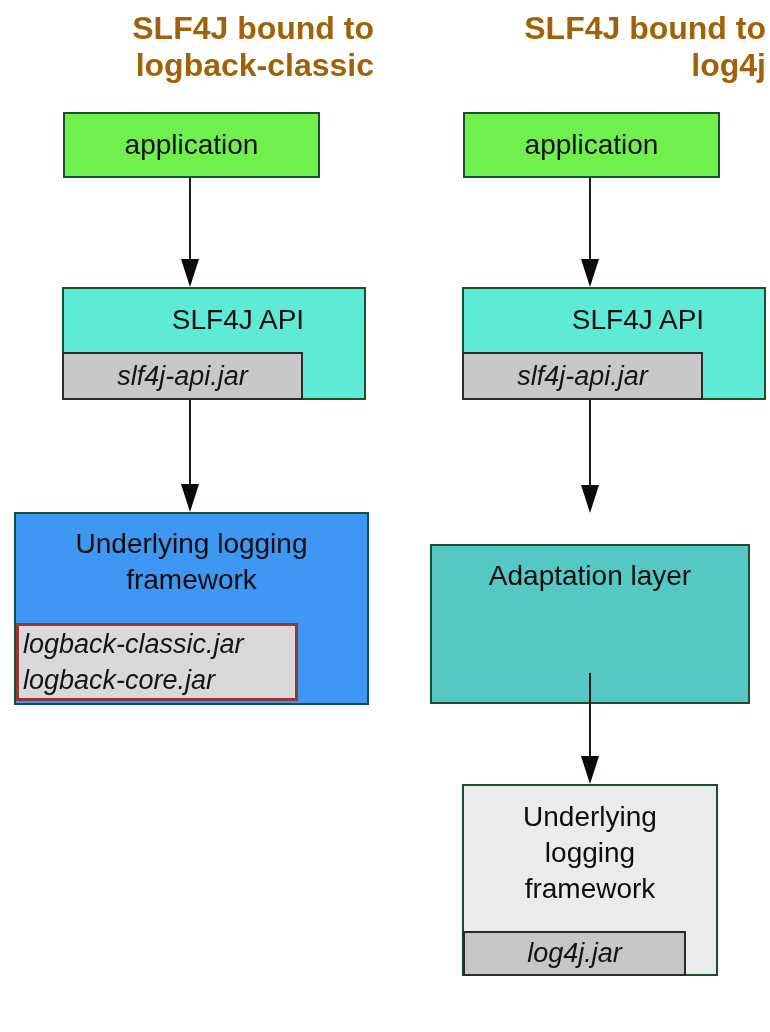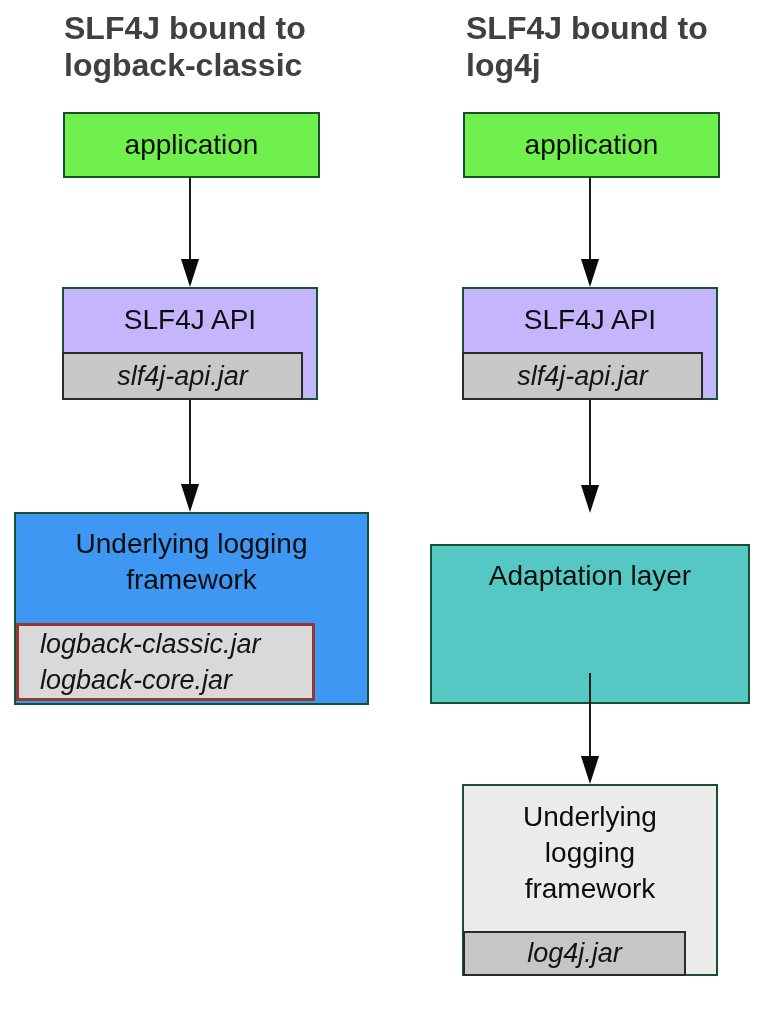--- a/index.html
+++ b/index.html
@@ -14,33 +14,34 @@
     width: 770px;
     height: 1032px;
     background: #ffffff;
     overflow: hidden;
   }
   .col-title {
     position: absolute;
     font-weight: bold;
     font-size: 32px;
     line-height: 37px;
-    color: #404040;
+    color: #a16207;
     white-space: pre-line;
+    text-align: right;
   }
   .box {
     position: absolute;
     border: 2px solid #14532d;
     box-sizing: content-box;
     text-align: center;
     font-size: 28px;
     color: #0d0d0d;
   }
   .app-box        { background: #70F04C; line-height: 62px; }
-  .api-box        { background: #c4b5fd; }
+  .api-box        { background: #5eead4; padding-left: 48px; }
   .api-box .box-label { display: block; line-height: 61px; }
   .ulf-blue-box   { background: #3E97F2; }
   .adapt-box      { background: #55C8C4; }
   .ulf-gray-box   { background: #EBEBEB; }
   .label-pad      { display: block; padding-top: 12px; line-height: 36px; }
   .label-narrow   { display: block; padding-top: 13px; line-height: 36px; max-width: 190px; margin: 0 auto; }
   .jar-badge {
     position: absolute;
     background: #C8C8C8;
     border: 2px solid #2a2a2a;
@@ -49,21 +50,21 @@
     color: #141414;
     box-sizing: content-box;
   }
   .jar-center { }
   .jar-maroon {
     border: 3px solid #953735;
     background: #D9D9D9;
   }
   .jar-left {
     text-align: left;
-    padding-left: 21px;
+    padding-left: 4px;
     line-height: 36px;
   }
   .jar-line { display: block; }
   .arrow-line {
     position: absolute;
     width: 2px;
     background: #1b1b1b;
   }
   .arrow-head {
     position: absolute;

